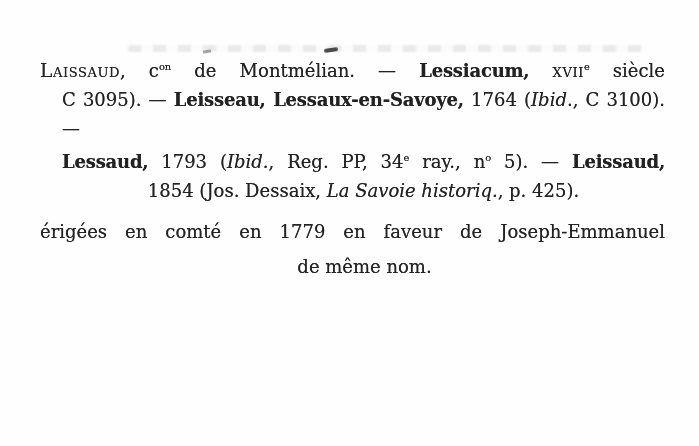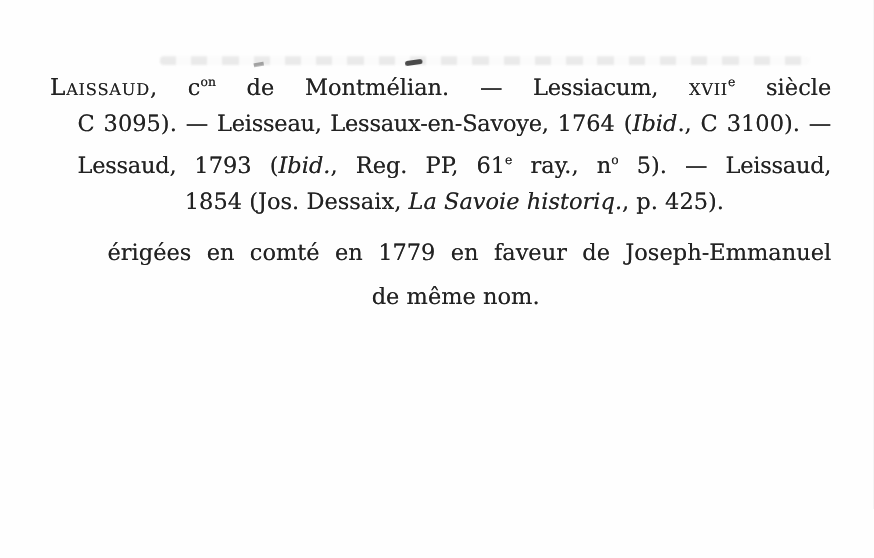--- a/index.html
+++ b/index.html
@@ -14,21 +14,21 @@
     position:absolute;left:40px;top:52px;width:625px;
     font-size:18px;line-height:29px;color:#222;
     text-shadow:0 0 .4px rgba(20,20,20,.65);
   }
   .para{margin:0;}
   .para:nth-child(1){margin-bottom:12px;}
   .para:nth-child(2){margin-bottom:6px;}
   .line{text-align:justify;text-align-last:justify;white-space:normal;}
   .line.last{text-align:center;text-align-last:auto;}
   .seg-r{font-weight:400;}
-  .seg-b{font-weight:400;letter-spacing:-0.2px;}
+  .seg-b{font-weight:700;letter-spacing:-0.2px;}
   .seg-i{font-style:italic;}
   .seg-sc{font-variant:small-caps;letter-spacing:.6px;font-size:1.03em;}
   .seg-sup{vertical-align:super;font-size:.55em;letter-spacing:0;}
   
   .streak{
     position:absolute;left:128px;top:45px;width:520px;height:7px;
     background:repeating-linear-gradient(90deg,
       rgba(130,130,130,.16) 0 13px, rgba(205,205,205,.05) 13px 25px);
     filter:blur(1px);border-radius:3px;
   }
@@ -46,23 +46,23 @@
 <body>
 
 <div class="page">
   <div class="streak"></div>
   <div class="dash-b"></div>
   <div class="dash-a"></div>
   <div class="text-block" style="color: rgb(34, 34, 34);">
       <div class="para">
         <div class="line" style="padding-left: 0px;"><span class="seg-sc">Laissaud</span><span class="seg-r">, c</span><span class="seg-sup">on</span><span class="seg-r"> de Montmélian. — </span><span class="seg-b">Lessiacum,</span><span class="seg-r"> </span><span class="seg-sc">xvii</span><span class="seg-sup">e</span><span class="seg-r"> siècle</span></div>
         <div class="line" style="padding-left: 22px;"><span class="seg-r">C 3095). — </span><span class="seg-b">Leisseau, Lessaux-en-Savoye,</span><span class="seg-r"> 1764 (</span><span class="seg-i">Ibid</span><span class="seg-r">., C 3100). —</span></div>
-        <div class="line" style="padding-left: 22px;"><span class="seg-b">Lessaud,</span><span class="seg-r"> 1793 (</span><span class="seg-i">Ibid.</span><span class="seg-r">, Reg. PP, 61</span><span class="seg-sup">e</span><span class="seg-r"> ray., n</span><span class="seg-sup">o</span><span class="seg-r"> 5). — </span><span class="seg-b">Leissaud,</span></div>
+        <div class="line" style="padding-left: 22px;"><span class="seg-b">Lessaud,</span><span class="seg-r"> 1793 (</span><span class="seg-i">Ibid.</span><span class="seg-r">, Reg. PP, 34</span><span class="seg-sup">e</span><span class="seg-r"> ray., n</span><span class="seg-sup">o</span><span class="seg-r"> 5). — </span><span class="seg-b">Leissaud,</span></div>
         <div class="line last" style="padding-left: 22px;"><span class="seg-r">1854 (Jos. Dessaix, </span><span class="seg-i">La Savoie historiq.</span><span class="seg-r">, p. 425).</span></div>
       </div>
       <div class="para">
-        <div class="line" style="padding-left: 0px; margin-left: 46px;"><span class="seg-r">érigées en comté en 1779 en faveur de Joseph-Emmanuel</span></div>
+        <div class="line" style="padding-left: 0px;"><span class="seg-r">érigées en comté en 1779 en faveur de Joseph-Emmanuel</span></div>
       </div>
       <div class="para">
         <div class="line last" style="padding-left: 24px;"><span class="seg-r">de même nom.</span></div>
       </div>
     </div>
 </div>
 
 </body></html>

